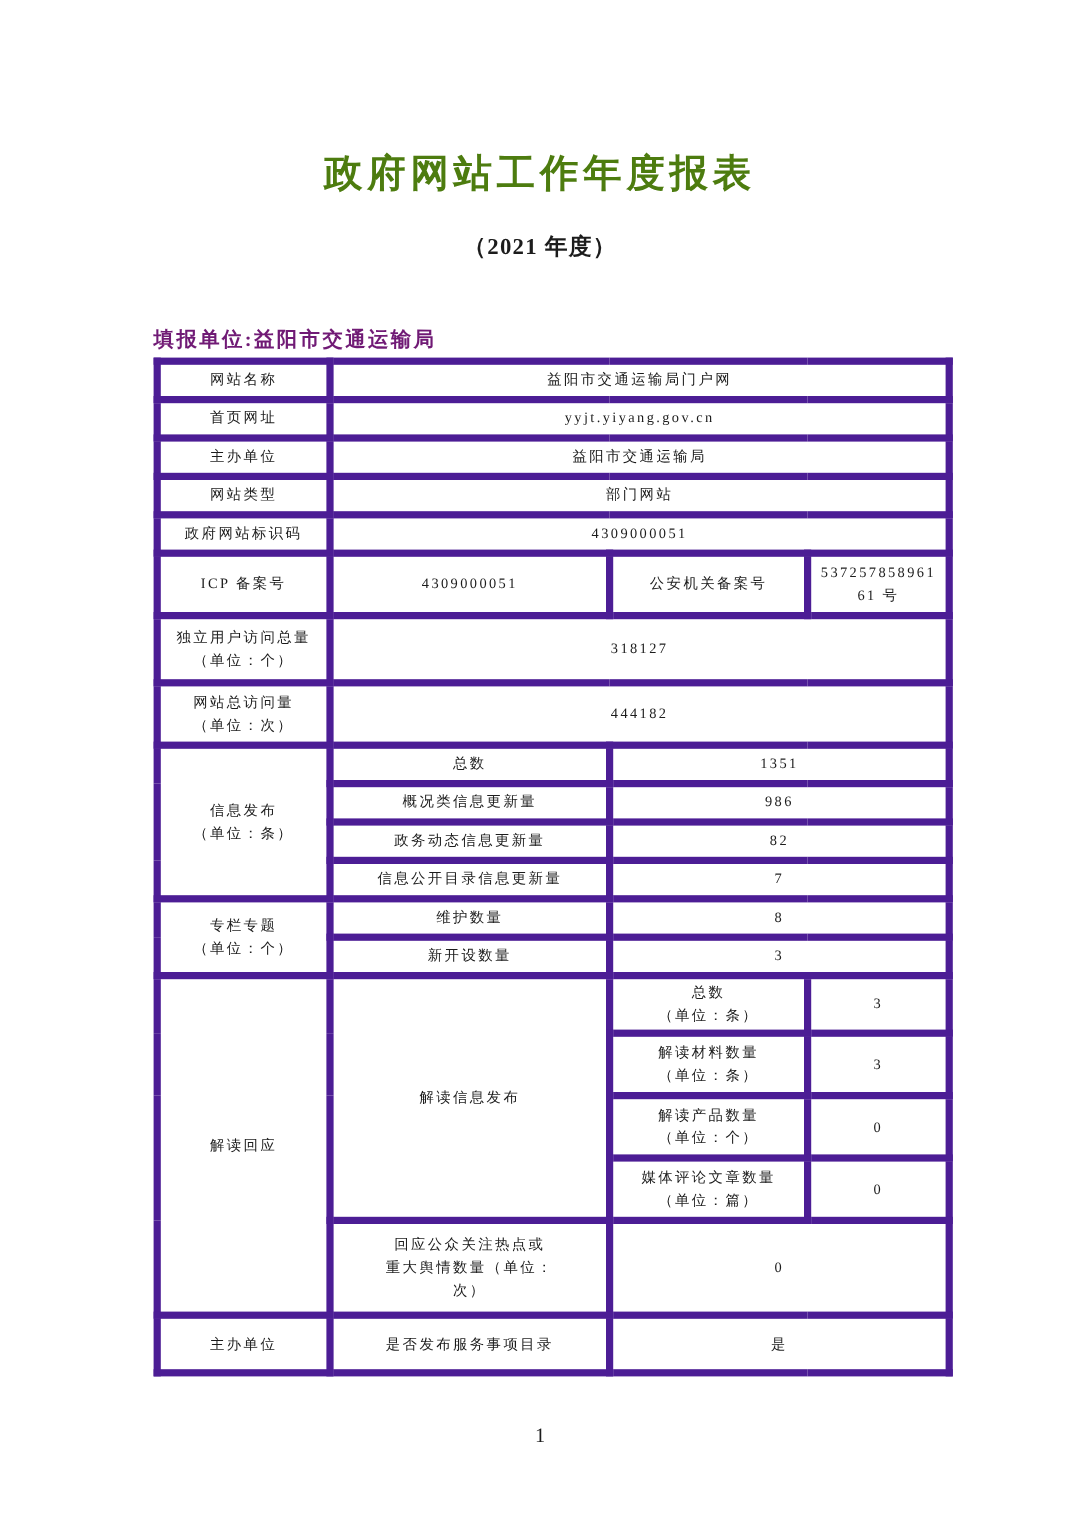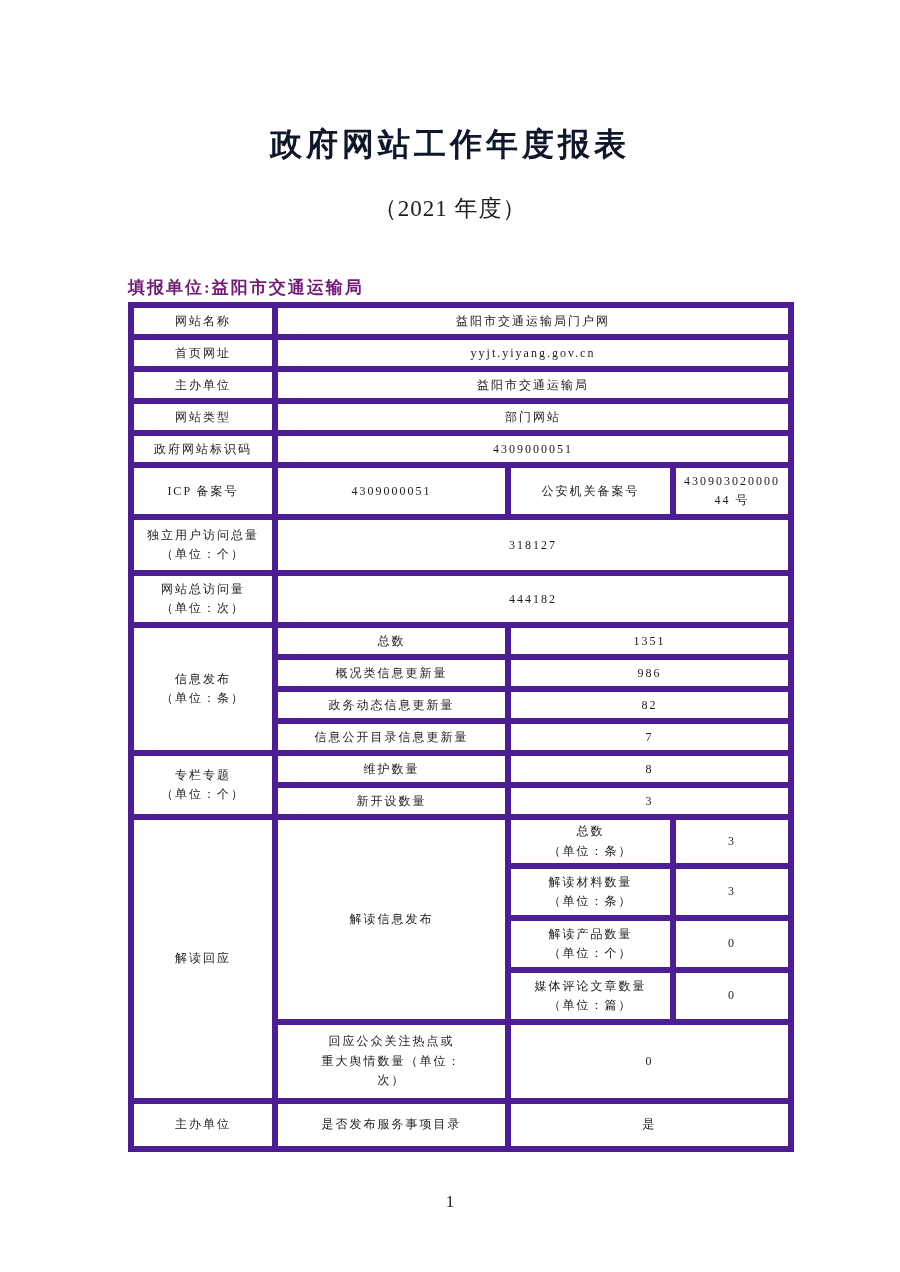--- a/index.html
+++ b/index.html
@@ -18,29 +18,29 @@
   }
   .doc-title {
     margin: 0;
     padding-top: 127px;
     text-align: center;
     font-family: "Liberation Sans", "DejaVu Sans", sans-serif;
     font-weight: bold;
     font-size: 32px;
     letter-spacing: 4px;
     line-height: 1.1;
-    color: #0f172a;
+    color: #4d7c0f;
   }
   .doc-subtitle {
     margin: 34px 0 0 0;
     text-align: center;
-    font-size: 23px;
+    font-size: 19px;
     letter-spacing: 1px;
     line-height: 1.15;
-    font-weight: normal;
+    font-weight: bold;
   }
   .filing-unit {
     margin: 56px 0 5px 128px;
     font-size: 17px;
     font-weight: bold;
     letter-spacing: 2px;
     line-height: 1.1;
     color: #701a75;
   }
   table.report {
@@ -129,21 +129,21 @@
 
     <tr class="r32">
       <td>政府网站标识码</td>
       <td colspan="3" class="num">4309000051</td>
     </tr>
 
     <tr class="r52">
       <td>ICP 备案号</td>
       <td class="num">4309000051</td>
       <td>公安机关备案号</td>
-      <td class="num wrapall">43090302000044 号</td>
+      <td class="num wrapall">53725785896161 号</td>
     </tr>
 
     <tr class="r56">
       <td>独立用户访问总量（单位：个）</td>
       <td colspan="3" class="num">318127</td>
     </tr>
 
     <tr class="r52">
       <td class="pre">网站总访问量
 （单位：次）</td>

